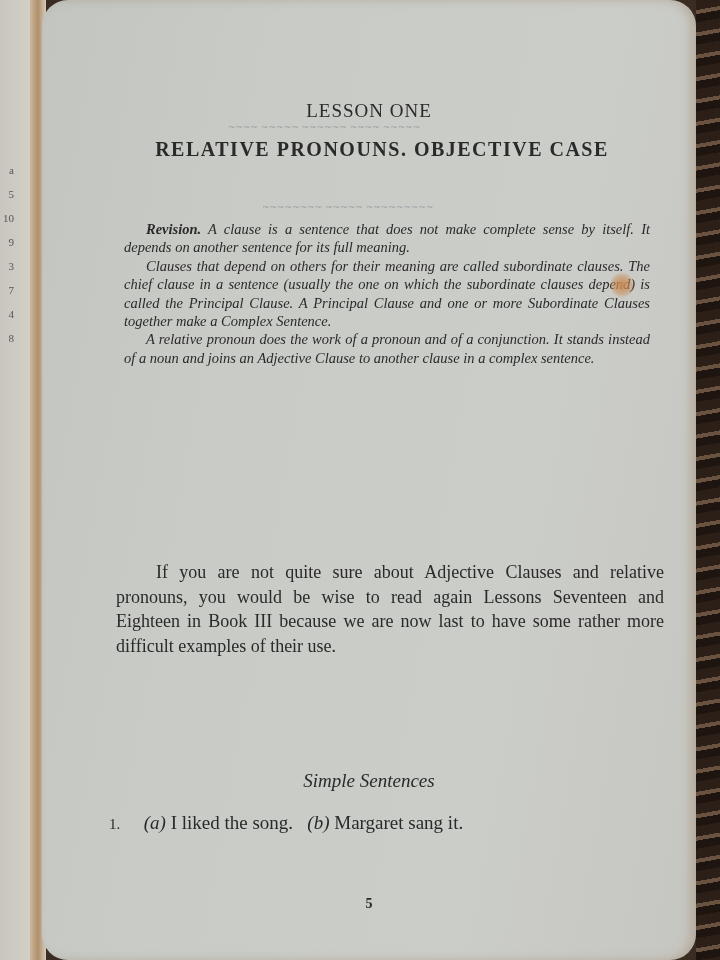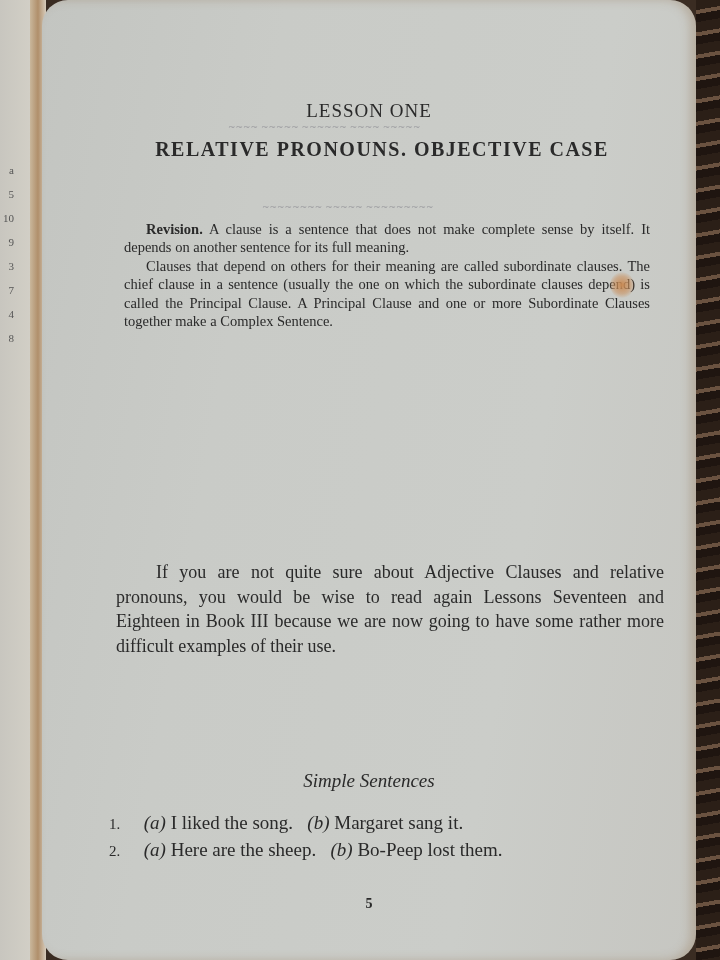--- a/index.html
+++ b/index.html
@@ -25,21 +25,21 @@
   }
   .right-edge {
     position:absolute; left:696px; top:0; width:24px; height:960px;
     background:repeating-linear-gradient(170deg,#2b1f17 0 10px,#6a5240 10px 14px,#1f1510 14px 22px);
   }
   .text { position:absolute; color:#2a2a2a; }
   .lesson { left:0; width:654px; top:100px; text-align:center; font-size:19px; letter-spacing:1px; }
   .title { left:60px; width:560px; top:136px; text-align:center; font-size:20px; font-weight:bold; letter-spacing:1.5px; line-height:26px; }
   .handwriting { position:absolute; color:#8f8f95; font-style:italic; font-size:9px; opacity:0.8; font-family:"DejaVu Sans", sans-serif; }
   .block1 { left:82px; width:526px; top:220px; font-size:14.5px; line-height:18.4px; text-align:justify; }
-  .block1 p { margin:0; text-indent:0; }
+  .block1 p { margin:0; text-indent:0;font-style:italic; }
   .block1 p.ind { text-indent:22px; }
   .bold { font-weight:bold; }
   .block2 { left:74px; width:548px; top:560px; font-size:18px; line-height:24.5px; text-align:justify; }
   .block2 p { margin:0; text-indent:40px; }
   .subhead { left:0; width:654px; top:770px; text-align:center; font-size:19px; font-style:italic; }
   .examples { left:34px; width:590px; top:810px; font-size:19px; line-height:26px; }
   .ex-row { white-space:nowrap;margin-left:33px; }
   .ex-num { display:inline-block; width:30px; font-size:15px; }
   .ex-lbl { font-style:italic; }
   .pageno { left:0; width:654px; top:896px; text-align:center; font-size:14px; font-weight:bold; }
@@ -65,42 +65,36 @@
 
 <div class="page">
   <div class="text lesson">LESSON ONE</div>
   <div class="handwriting" style="left:186px;top:122px;">~~~~ ~~~~~ ~~~~~~ ~~~~ ~~~~~</div>
   <div class="text title">RELATIVE PRONOUNS. OBJECTIVE CASE</div>
   <div class="handwriting" style="left:220px;top:202px;">~~~~~~~~ ~~~~~ ~~~~~~~~~</div>
 
   <div class="text block1">
     <p class="ind"><span class="bold">Revision.</span> <span>A clause is a sentence that does not make complete sense by itself. It depends on another sentence for its full meaning.</span></p>
     <p class="ind">Clauses that depend on others for their meaning are called subordinate clauses. The chief clause in a sentence (usually the one on which the subordinate clauses depend) is called the Principal Clause. A Principal Clause and one or more Subordinate Clauses together make a Complex Sentence.</p>
+    <p class="ind">A relative pronoun does the work of a pronoun and of a conjunction. It stands instead of a noun and joins an Adjective Clause to another clause in a complex sentence.</p>
   </div>
   <div class="stain"></div>
 
   <div class="text block2">
-    <p>If you are not quite sure about Adjective Clauses and relative pronouns, you would be wise to read again Lessons Seventeen and Eighteen in Book III because we are now going to have some rather more difficult examples of their use.</p>
+    <p>If you are not quite sure about Adjective Clauses and relative pronouns, you would be wise to read again Lessons Seventeen and Eighteen in Book III because we are now last to have some rather more difficult examples of their use.</p>
   </div>
 
   <div class="text subhead">Simple Sentences</div>
 
   <div class="text examples">
     <div class="ex-row">
       <span class="ex-num">1.</span>
       <span class="ex-lbl">(a)</span>
       <span>I liked the song.</span>&nbsp;&nbsp;
       <span class="ex-lbl">(b)</span>
       <span>Margaret sang it.</span>
     </div>
-    <div class="ex-row">
-      <span class="ex-num">2.</span>
-      <span class="ex-lbl">(a)</span>
-      <span>Here are the sheep.</span>&nbsp;&nbsp;
-      <span class="ex-lbl">(b)</span>
-      <span>Bo-Peep lost them.</span>
-    </div>
   </div>
 
   <div class="text pageno">5</div>
 </div>
 
 <div class="right-edge"></div>
 
 </body></html>

